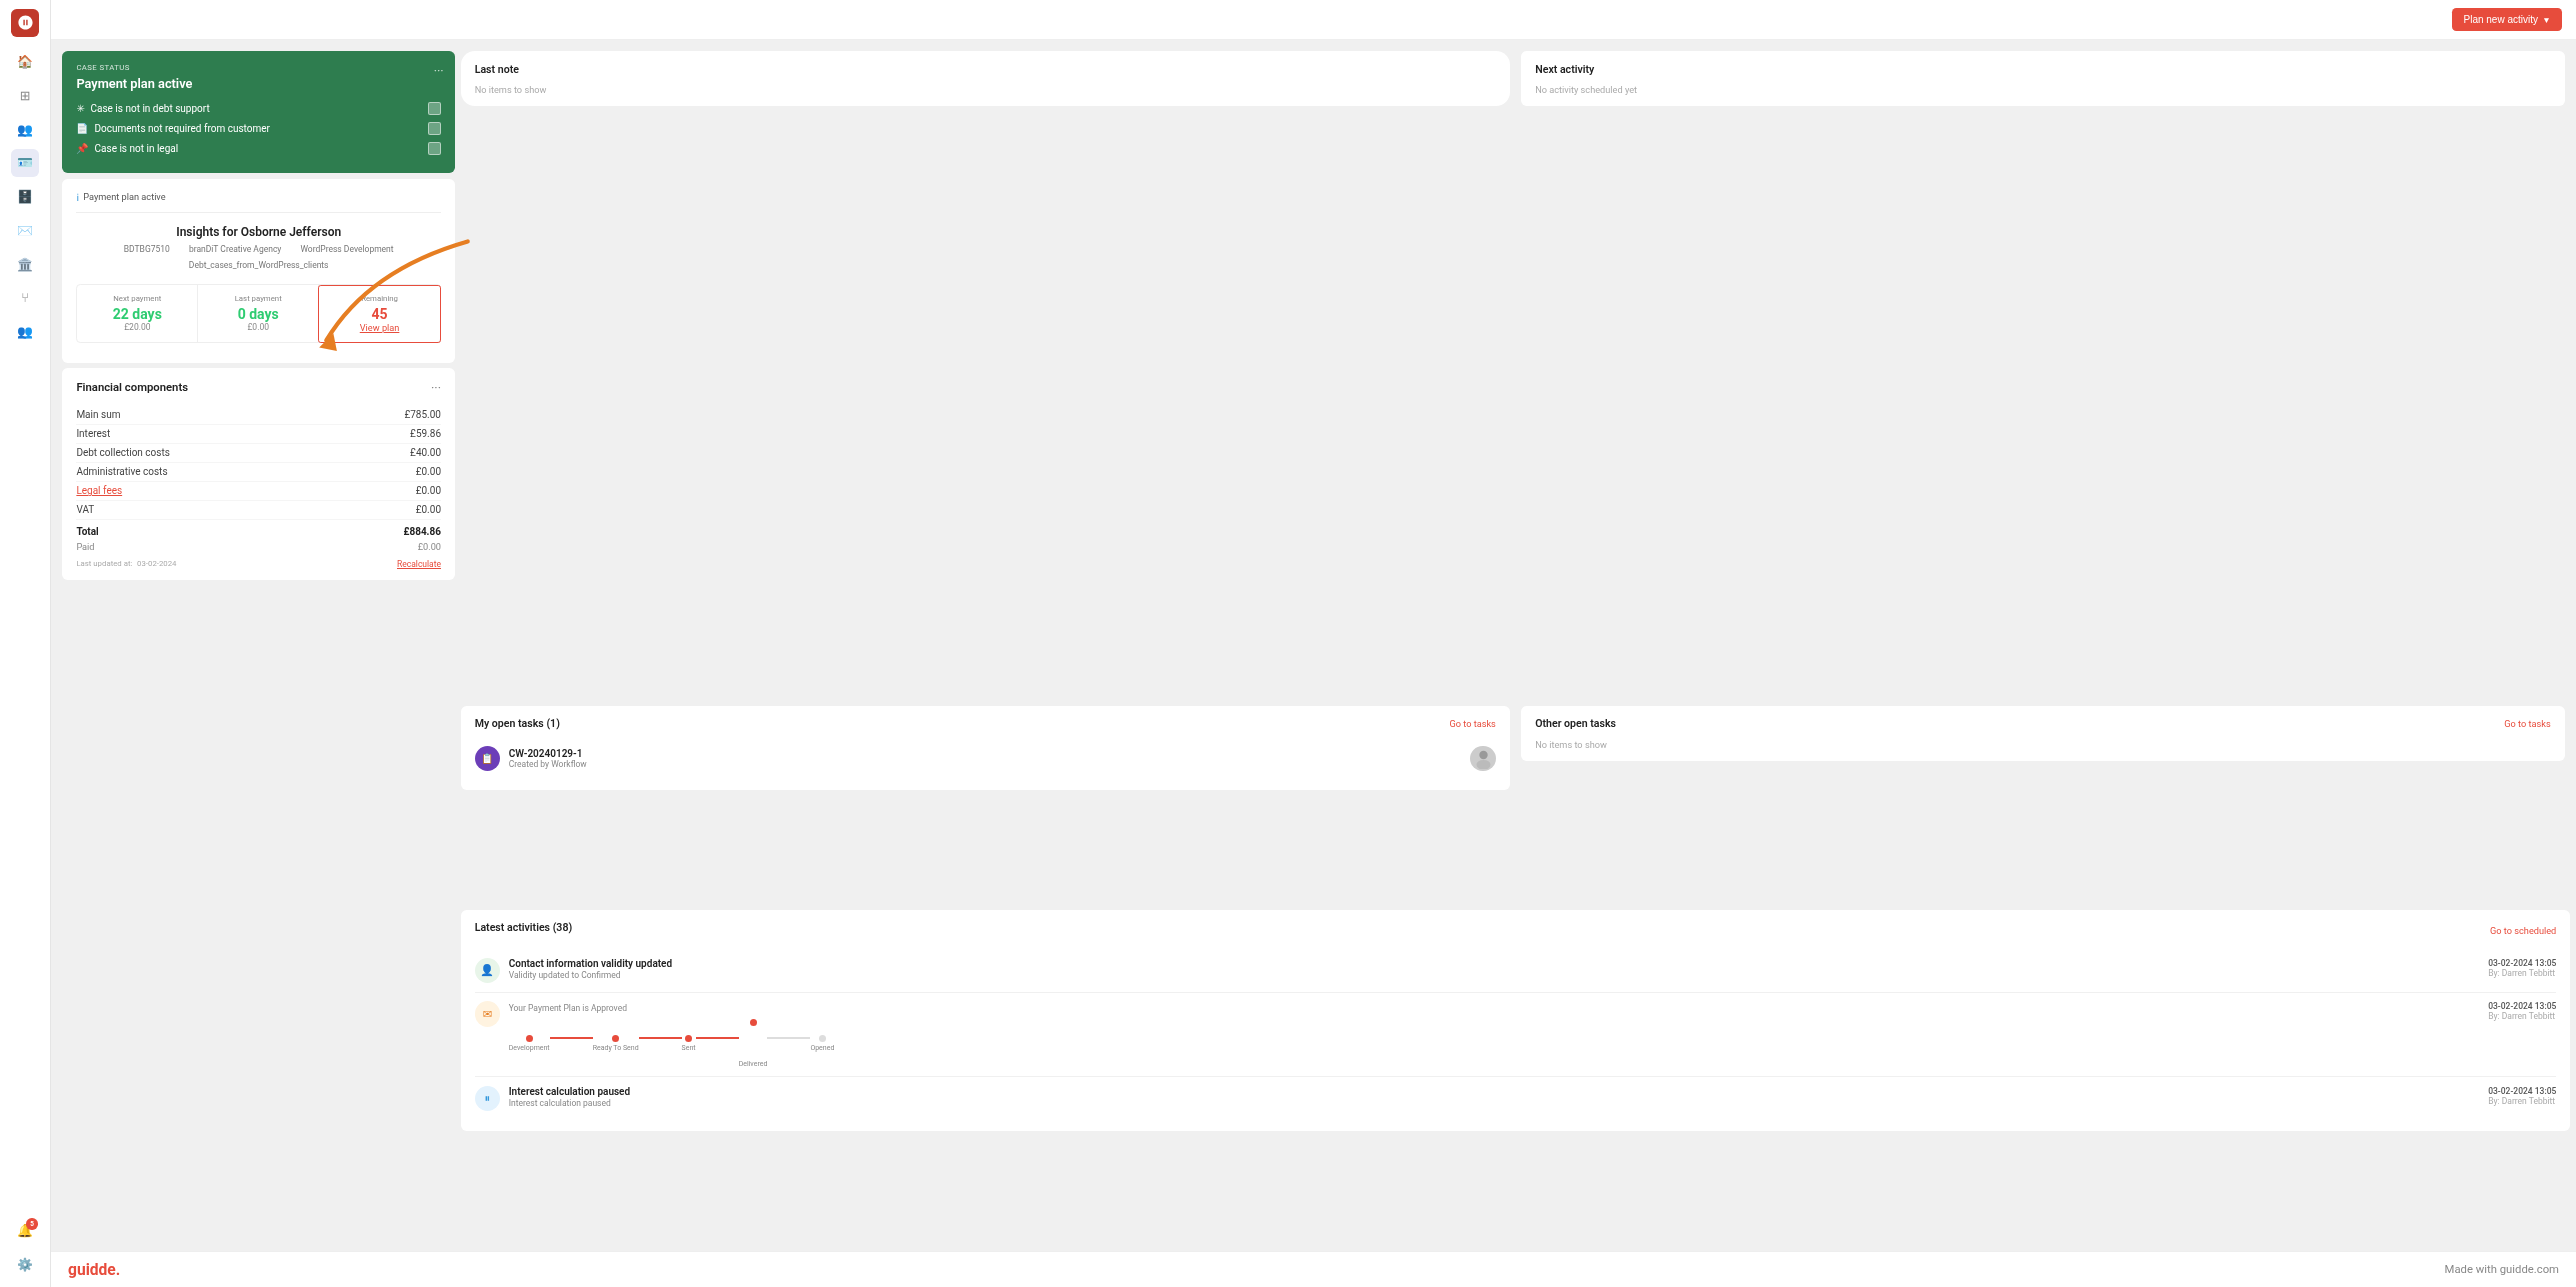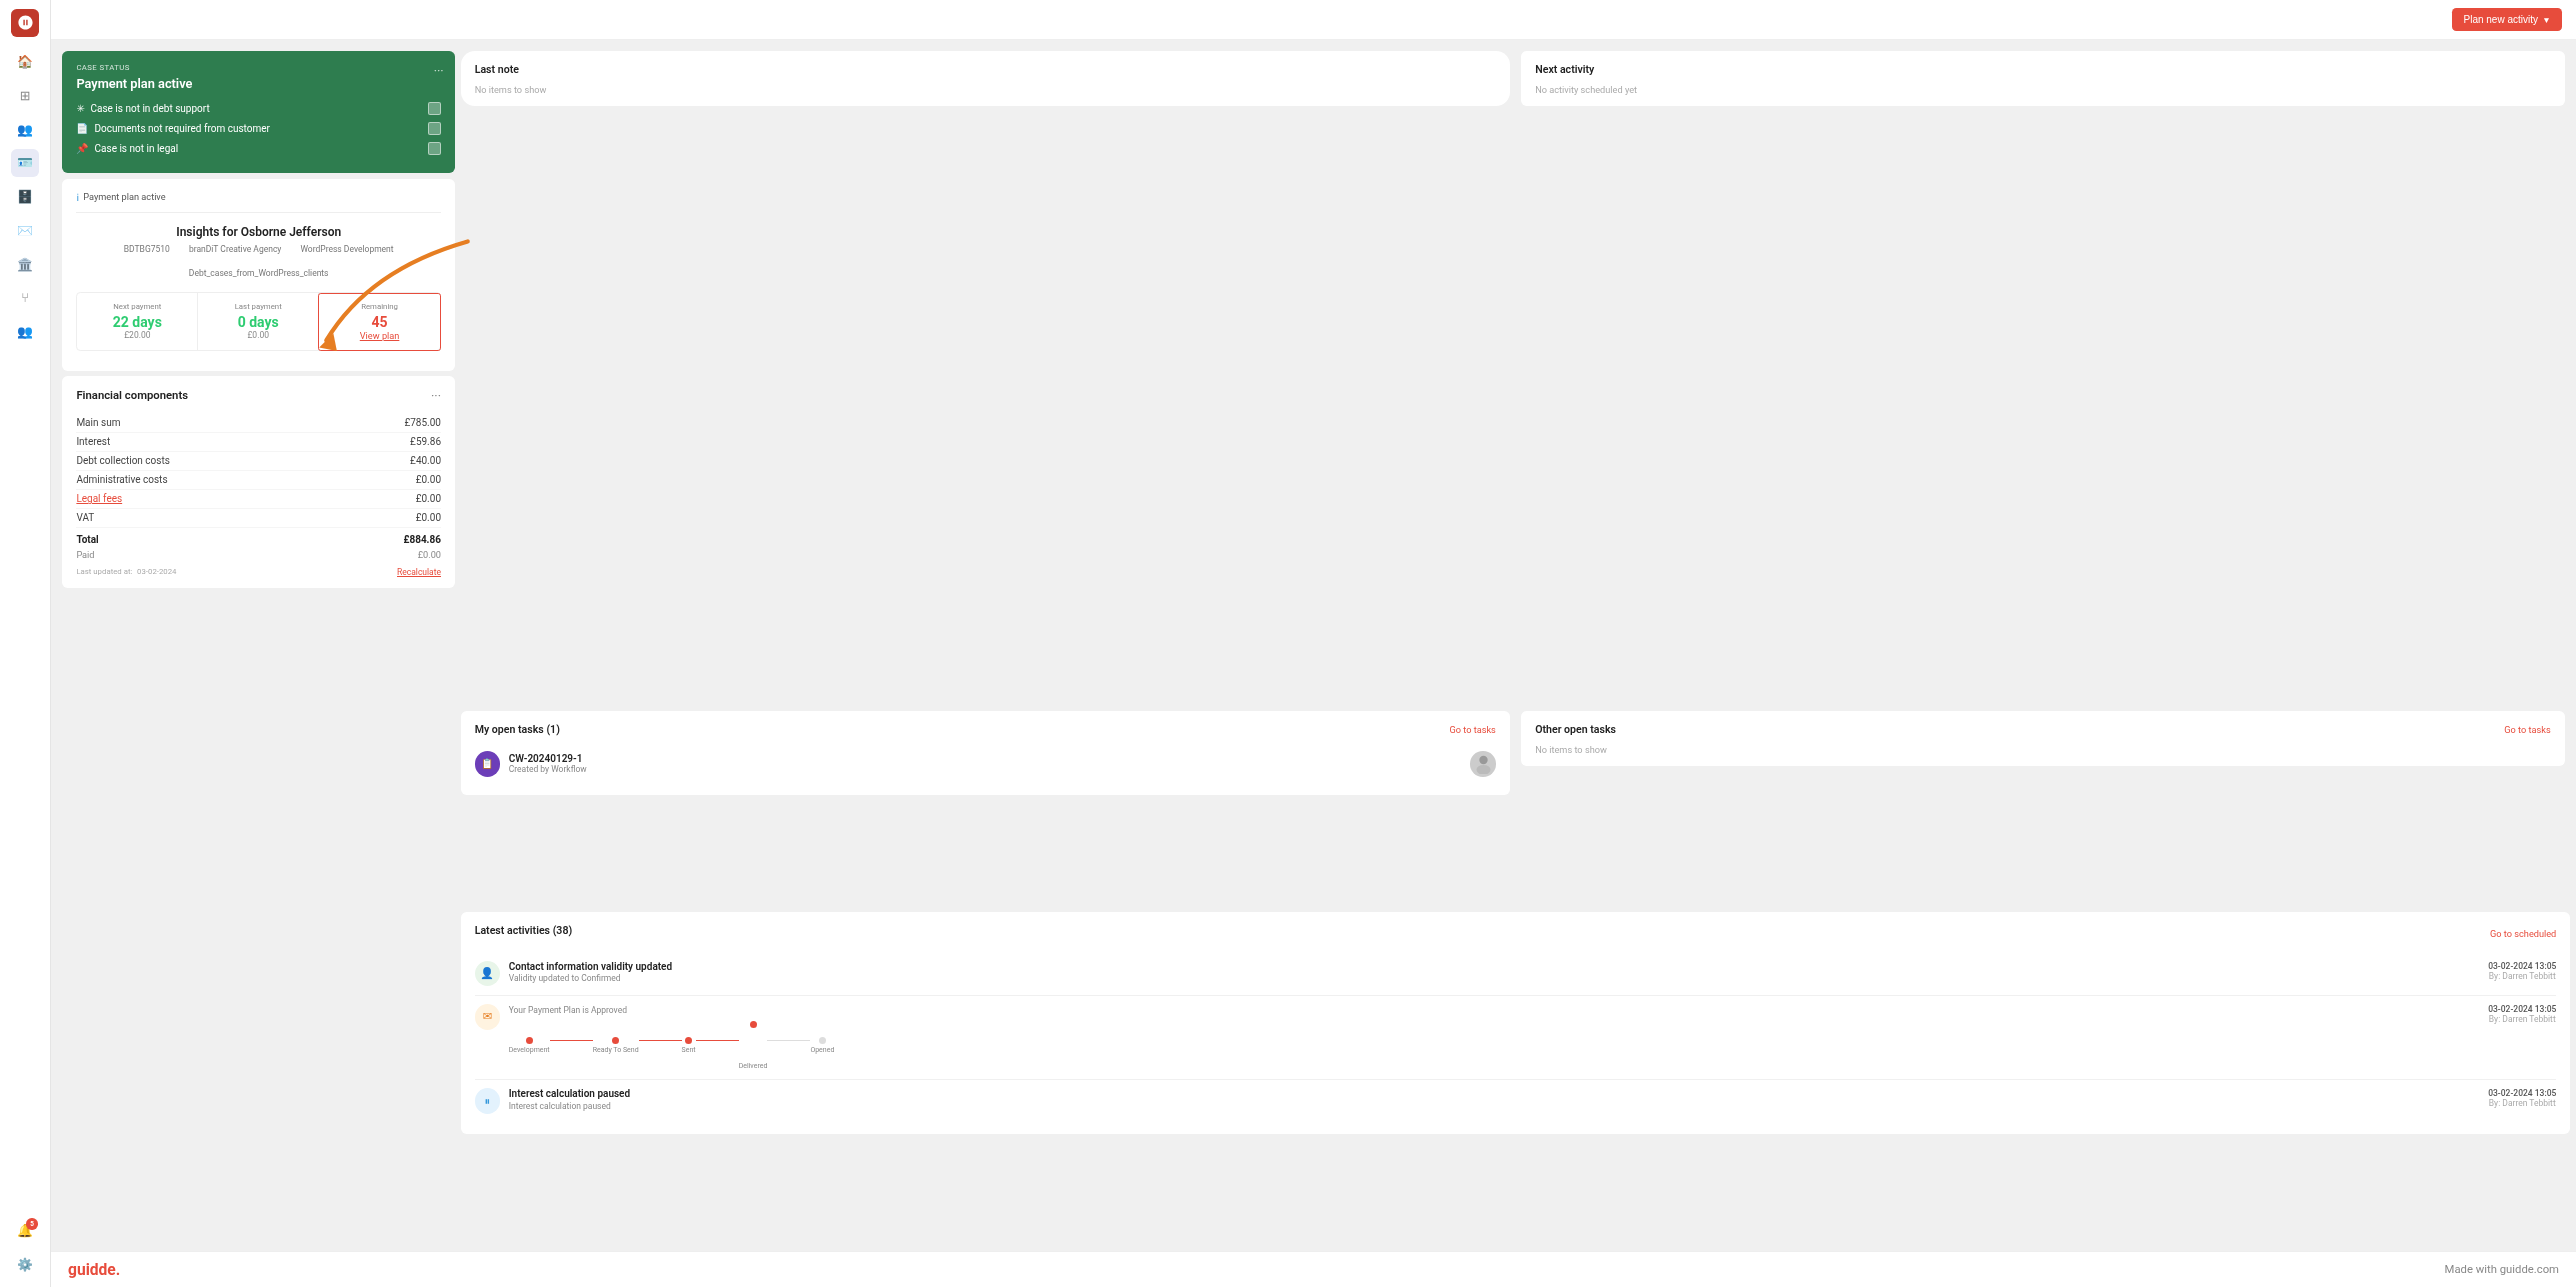--- a/index.html
+++ b/index.html
@@ -130,21 +130,21 @@
       text-align: center;
       font-size: 12px;
       font-weight: 600;
       color: #222;
       margin-bottom: 5.7px;
     }
     .insights-meta {
       text-align: center;
       font-size: 8.5px;
       color: #777;
-      margin-bottom: 14px;
+      margin-bottom: 6px;
     }
     .insights-meta span { margin: 0 5.7px; }
     .insights-tags {
       text-align: center;
       font-size: 8.5px;
       color: #777;
       margin-bottom: 14px;
     }
 
     
@@ -320,21 +320,21 @@
       font-size: 11.3px;
       flex-shrink: 0;
     }
     .activity-icon.green { background: #e8f5e9; color: #2ecc71; }
     .activity-icon.orange { background: #fff3e0; color: #e67e22; }
     .activity-icon.blue { background: #e3f2fd; color: #3498db; }
     .activity-content { flex: 1; }
     .activity-title { font-size: 10px; font-weight: 600; color: #222; }
     .activity-sub { font-size: 8.5px; color: #888; margin-top: 1.4px; }
     .activity-meta {
-      text-align: center;
+      text-align: left;
       font-size: 8.5px;
       color: #888;
     }
     .activity-date { font-weight: 500; color: #555; }
     .activity-by { color: #aaa; }
 
     
     .bottom-bar {
       background: white;
       border-top: 0.7px solid #eee;

